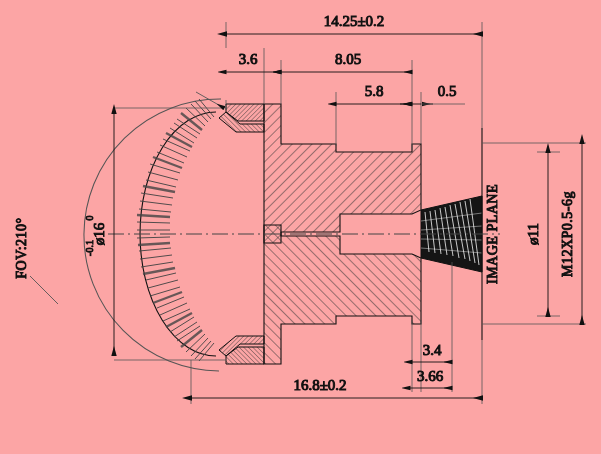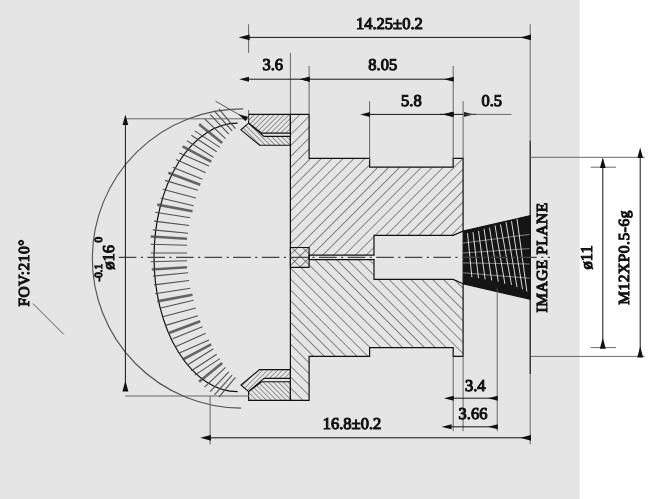--- a/index.html
+++ b/index.html
@@ -1,18 +1,18 @@
 <!DOCTYPE html>
 <html><head>
 <meta charset="utf-8">
 <style>
   html,body{margin:0;padding:0;background:#ffffff;}
   body{width:601px;height:454px;overflow:hidden;
        font-family:"Liberation Serif",serif;}
-  #stage{position:relative;width:527px;height:454px;background:#e5e5e5;}
+  #stage{position:relative;width:601px;height:454px;background:#fca5a5;}
   svg{display:block;}
   .dimtxt{font-family:"Liberation Serif",serif;font-size:15px;fill:#111;}
   .dimtxt-sm{font-family:"Liberation Serif",serif;font-size:10px;fill:#111;}
   .lbl{font-family:"Liberation Serif",serif;font-size:14px;fill:#111;letter-spacing:.5px;}
 </style>
 </head>
 <body>
 
 <div id="stage">
 <svg width="601" height="454" viewBox="0 0 601 454">

